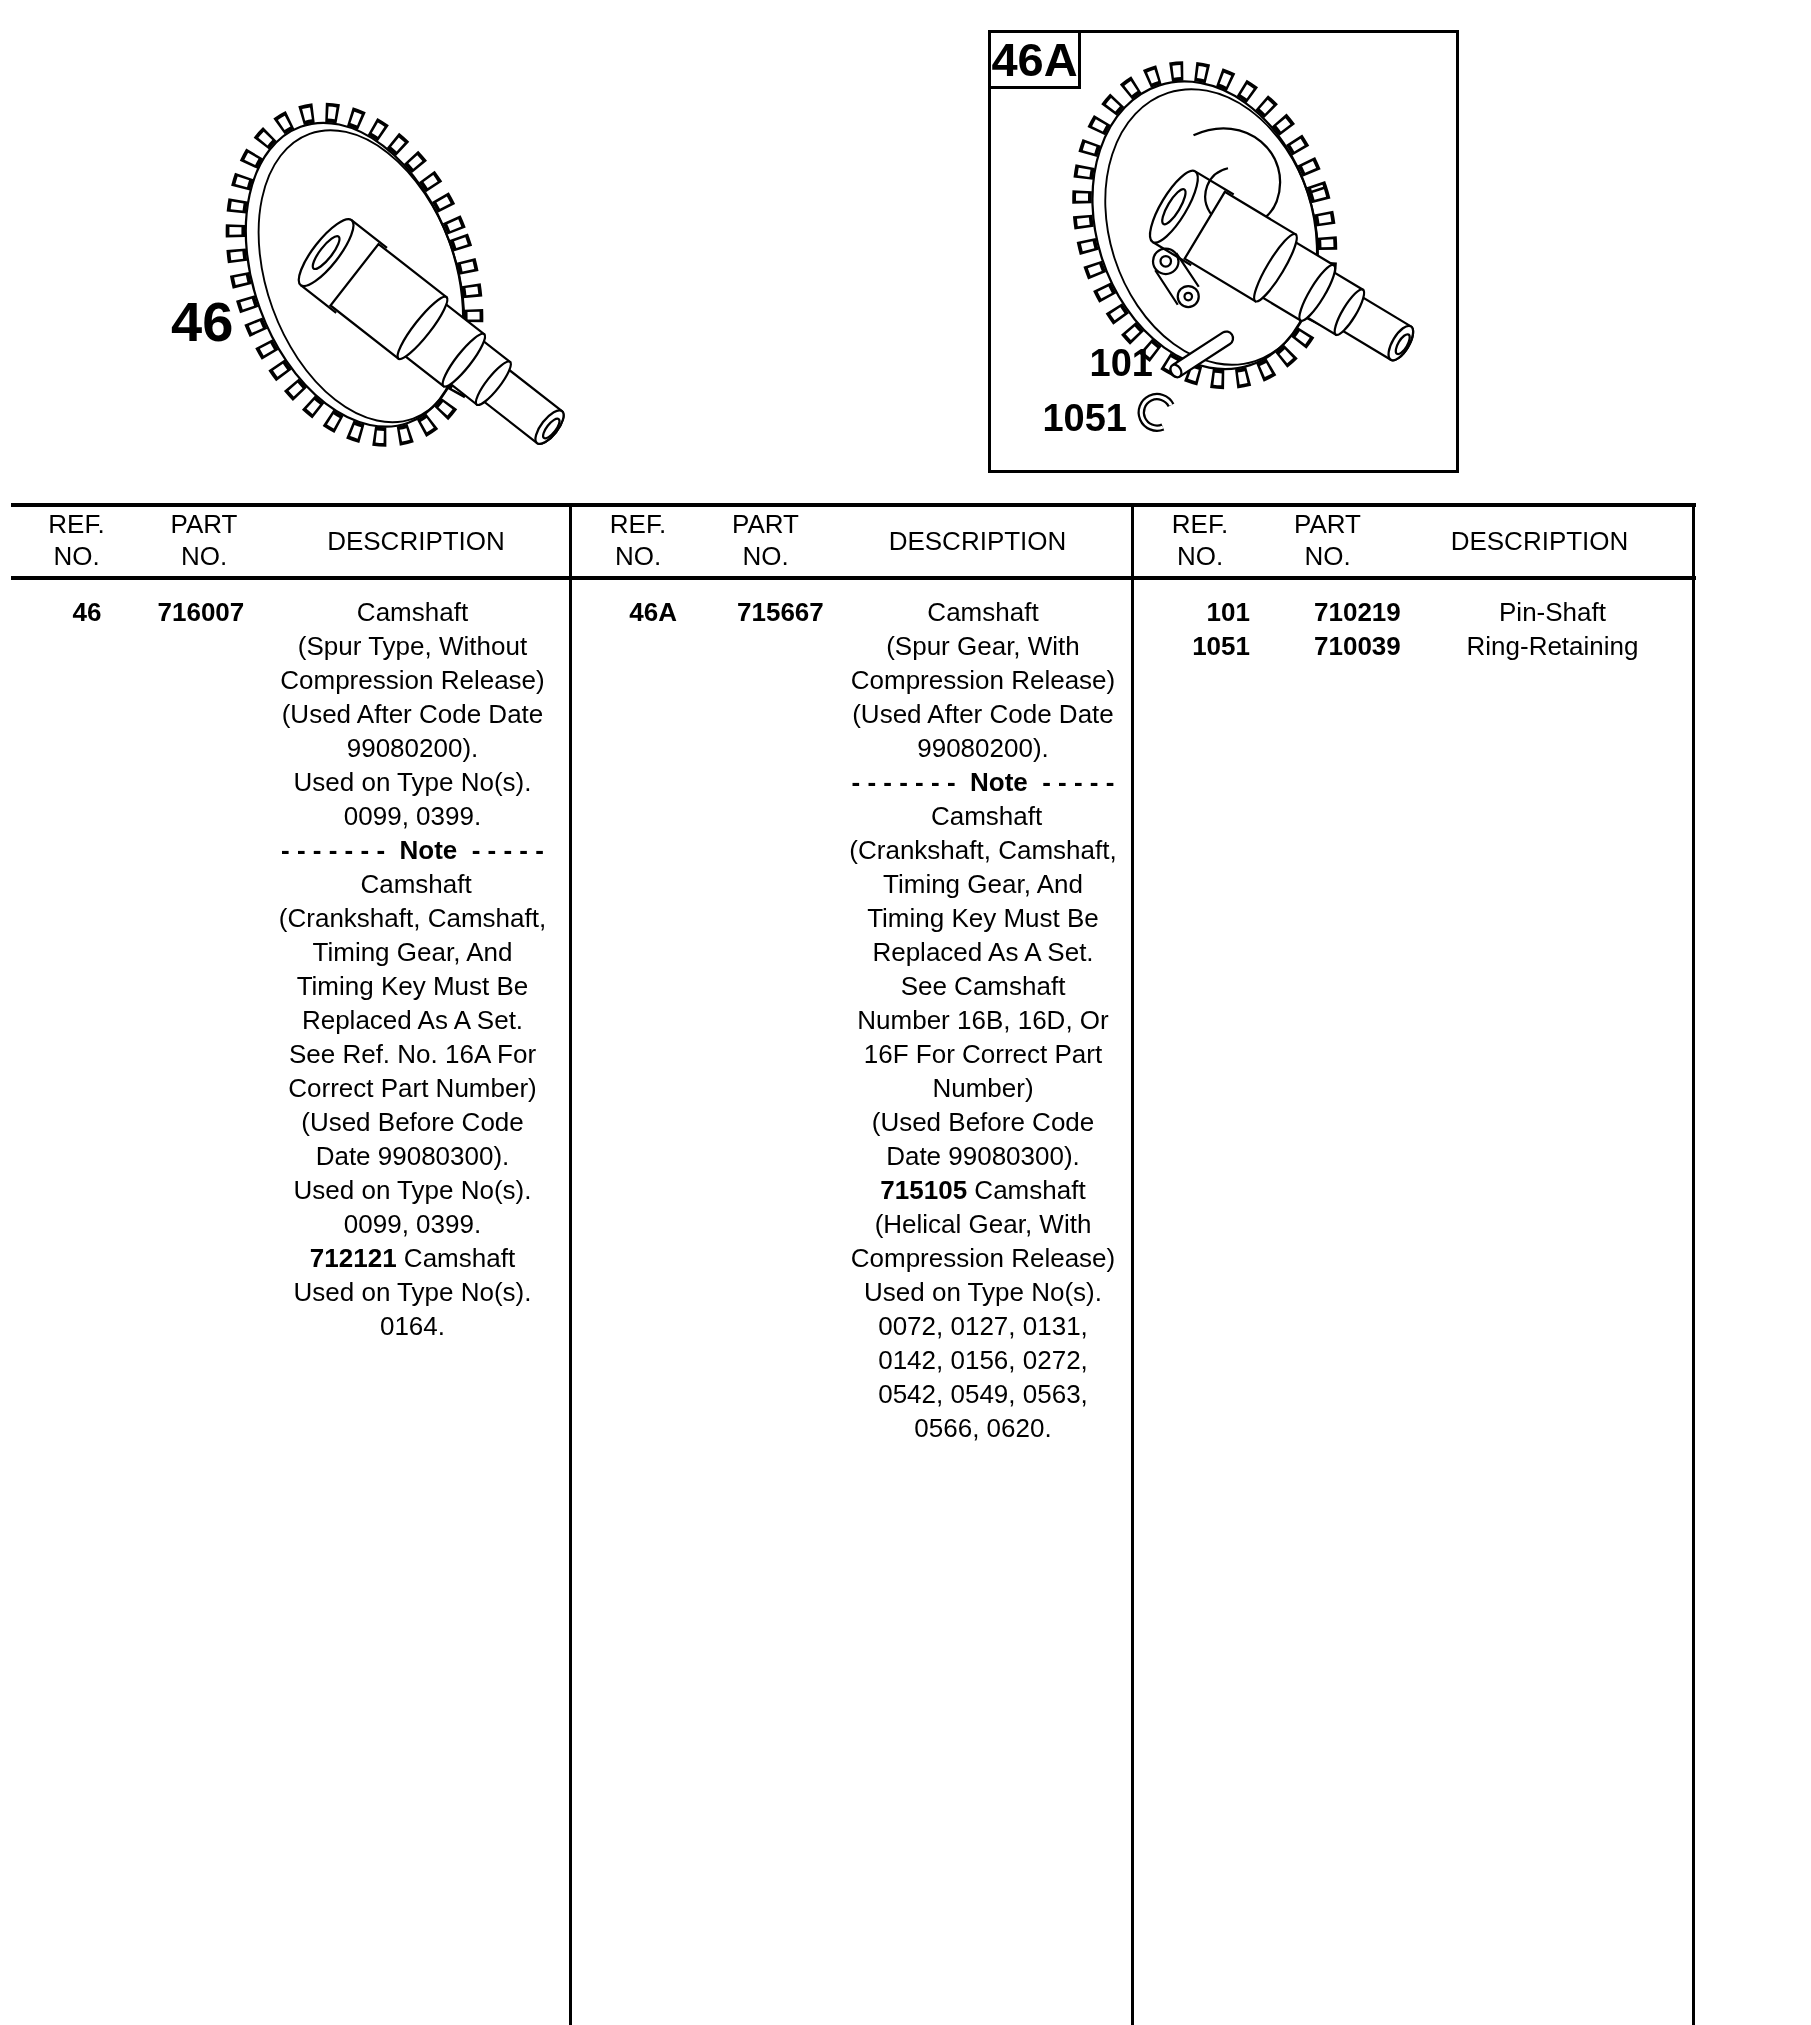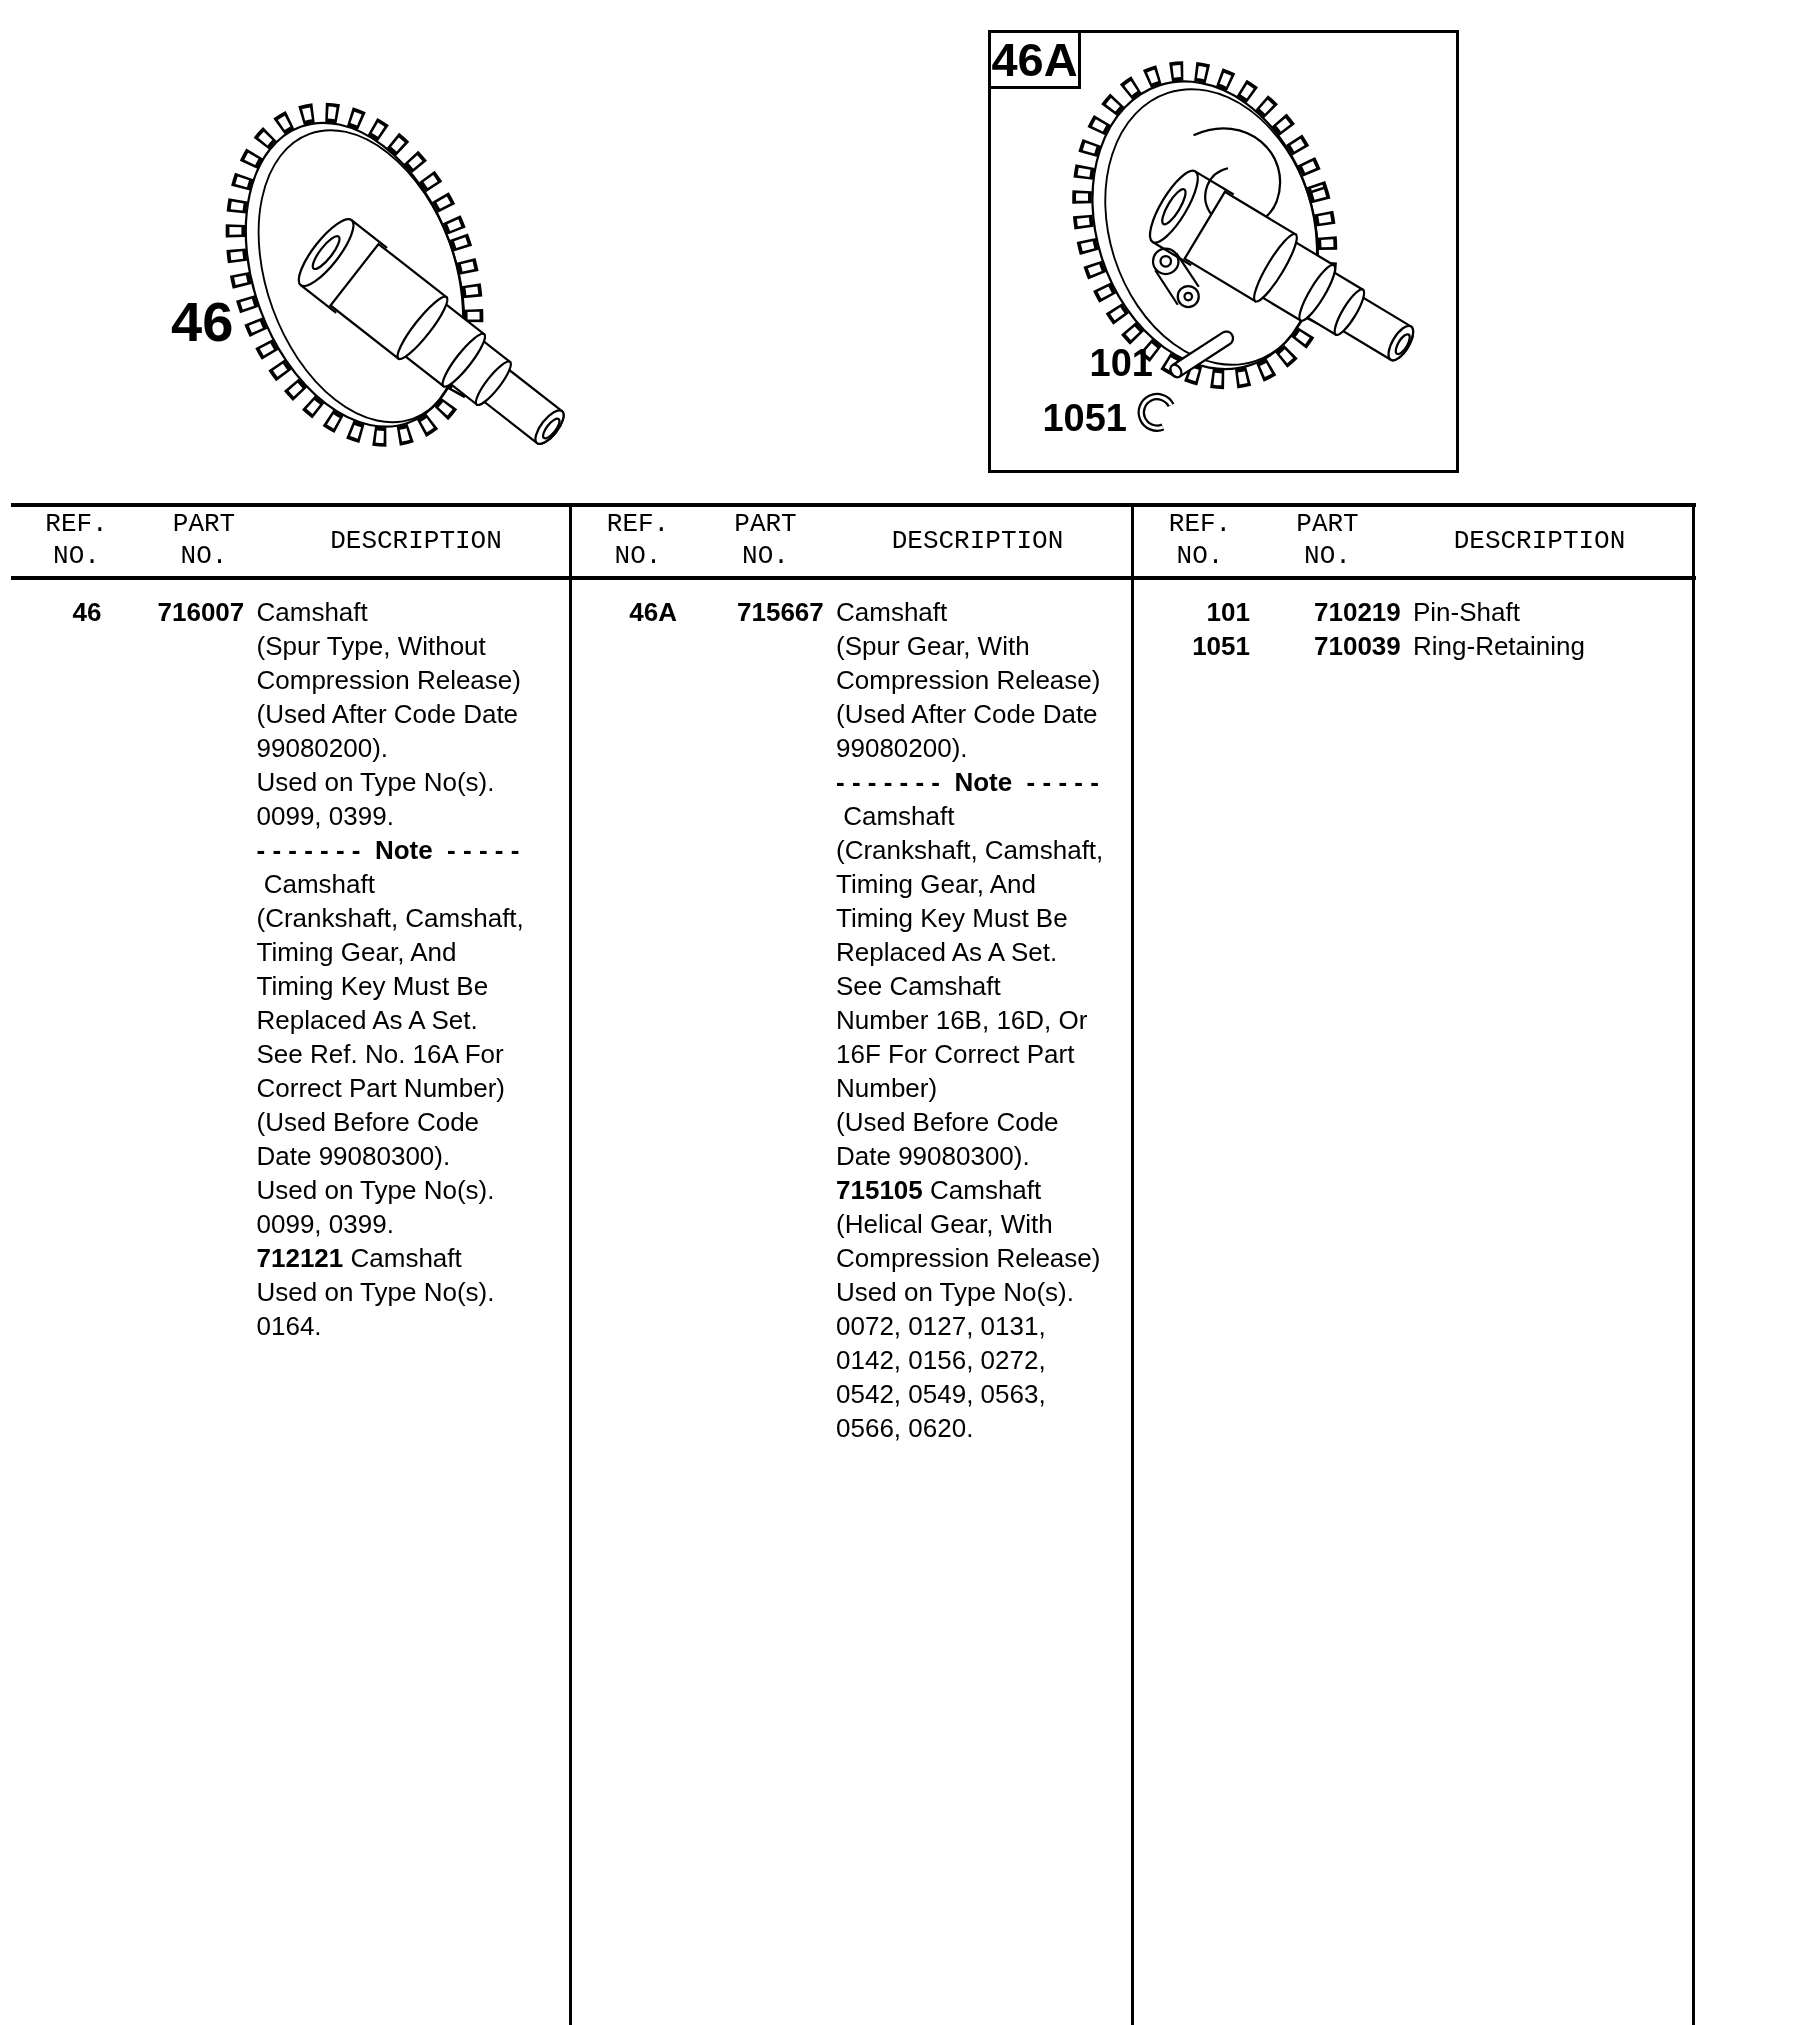--- a/index.html
+++ b/index.html
@@ -26,37 +26,37 @@
   svg{position:absolute;}
   
   .hrule{position:absolute;left:10.5px;width:1685px;height:3.8px;background:#000;}
   #rule-top{top:503px;}
   #rule-head{top:576px;}
   .vrule{position:absolute;top:503px;width:3px;height:1522px;background:#000;}
   #vr1{left:569px;}
   #vr2{left:1131px;}
   #vr3{left:1692px;}
   
-  .thead{position:absolute;top:509px;width:558px;height:69px;font-size:26px;line-height:31.5px;font-family:Liberation Mono, monospace;}
+  .thead{position:absolute;top:509px;width:558px;height:69px;font-size:26px;line-height:31.5px;}
   .thead div{position:absolute;text-align:center;}
   .h-ref{left:13.5px;width:105px;top:0;}
   .h-part{left:137px;width:113px;top:0;}
   .h-desc{left:248px;width:315px;top:17px;}
   #thead1{left:10.5px;}
   #thead2{left:572px;}
   #thead3{left:1134px;}
   
   .tcol{position:absolute;top:595px;width:558px;font-size:26px;line-height:34px;}
   #col1{left:10.5px;--refw:91px;--partl:136px;--descl:246px;}
   #col2{left:572px;--refw:105px;--partl:154px;--descl:264px;}
   #col3{left:1134px;--refw:116px;--partl:169px;--descl:279px;}
   .entry{position:relative;}
   .entry .ref{position:absolute;left:0;top:0;width:var(--refw);text-align:right;font-weight:bold;}
   .entry .part{position:absolute;left:var(--partl);top:0;font-weight:bold;margin-left:11px;}
-  .entry .desc{margin-left:var(--descl);}
+  .entry .desc{margin-left:var(--descl);text-align:center;}
   .dline{white-space:pre;height:34px;}
   .dline .b{font-weight:bold;}
 </style>
 </head>
 <body>
 
 <div class="fig-label" id="fig46-label">46</div>
 
 <svg style="left:218px;top:84px;" width="390" height="398" viewBox="0 0 520 530">
 

